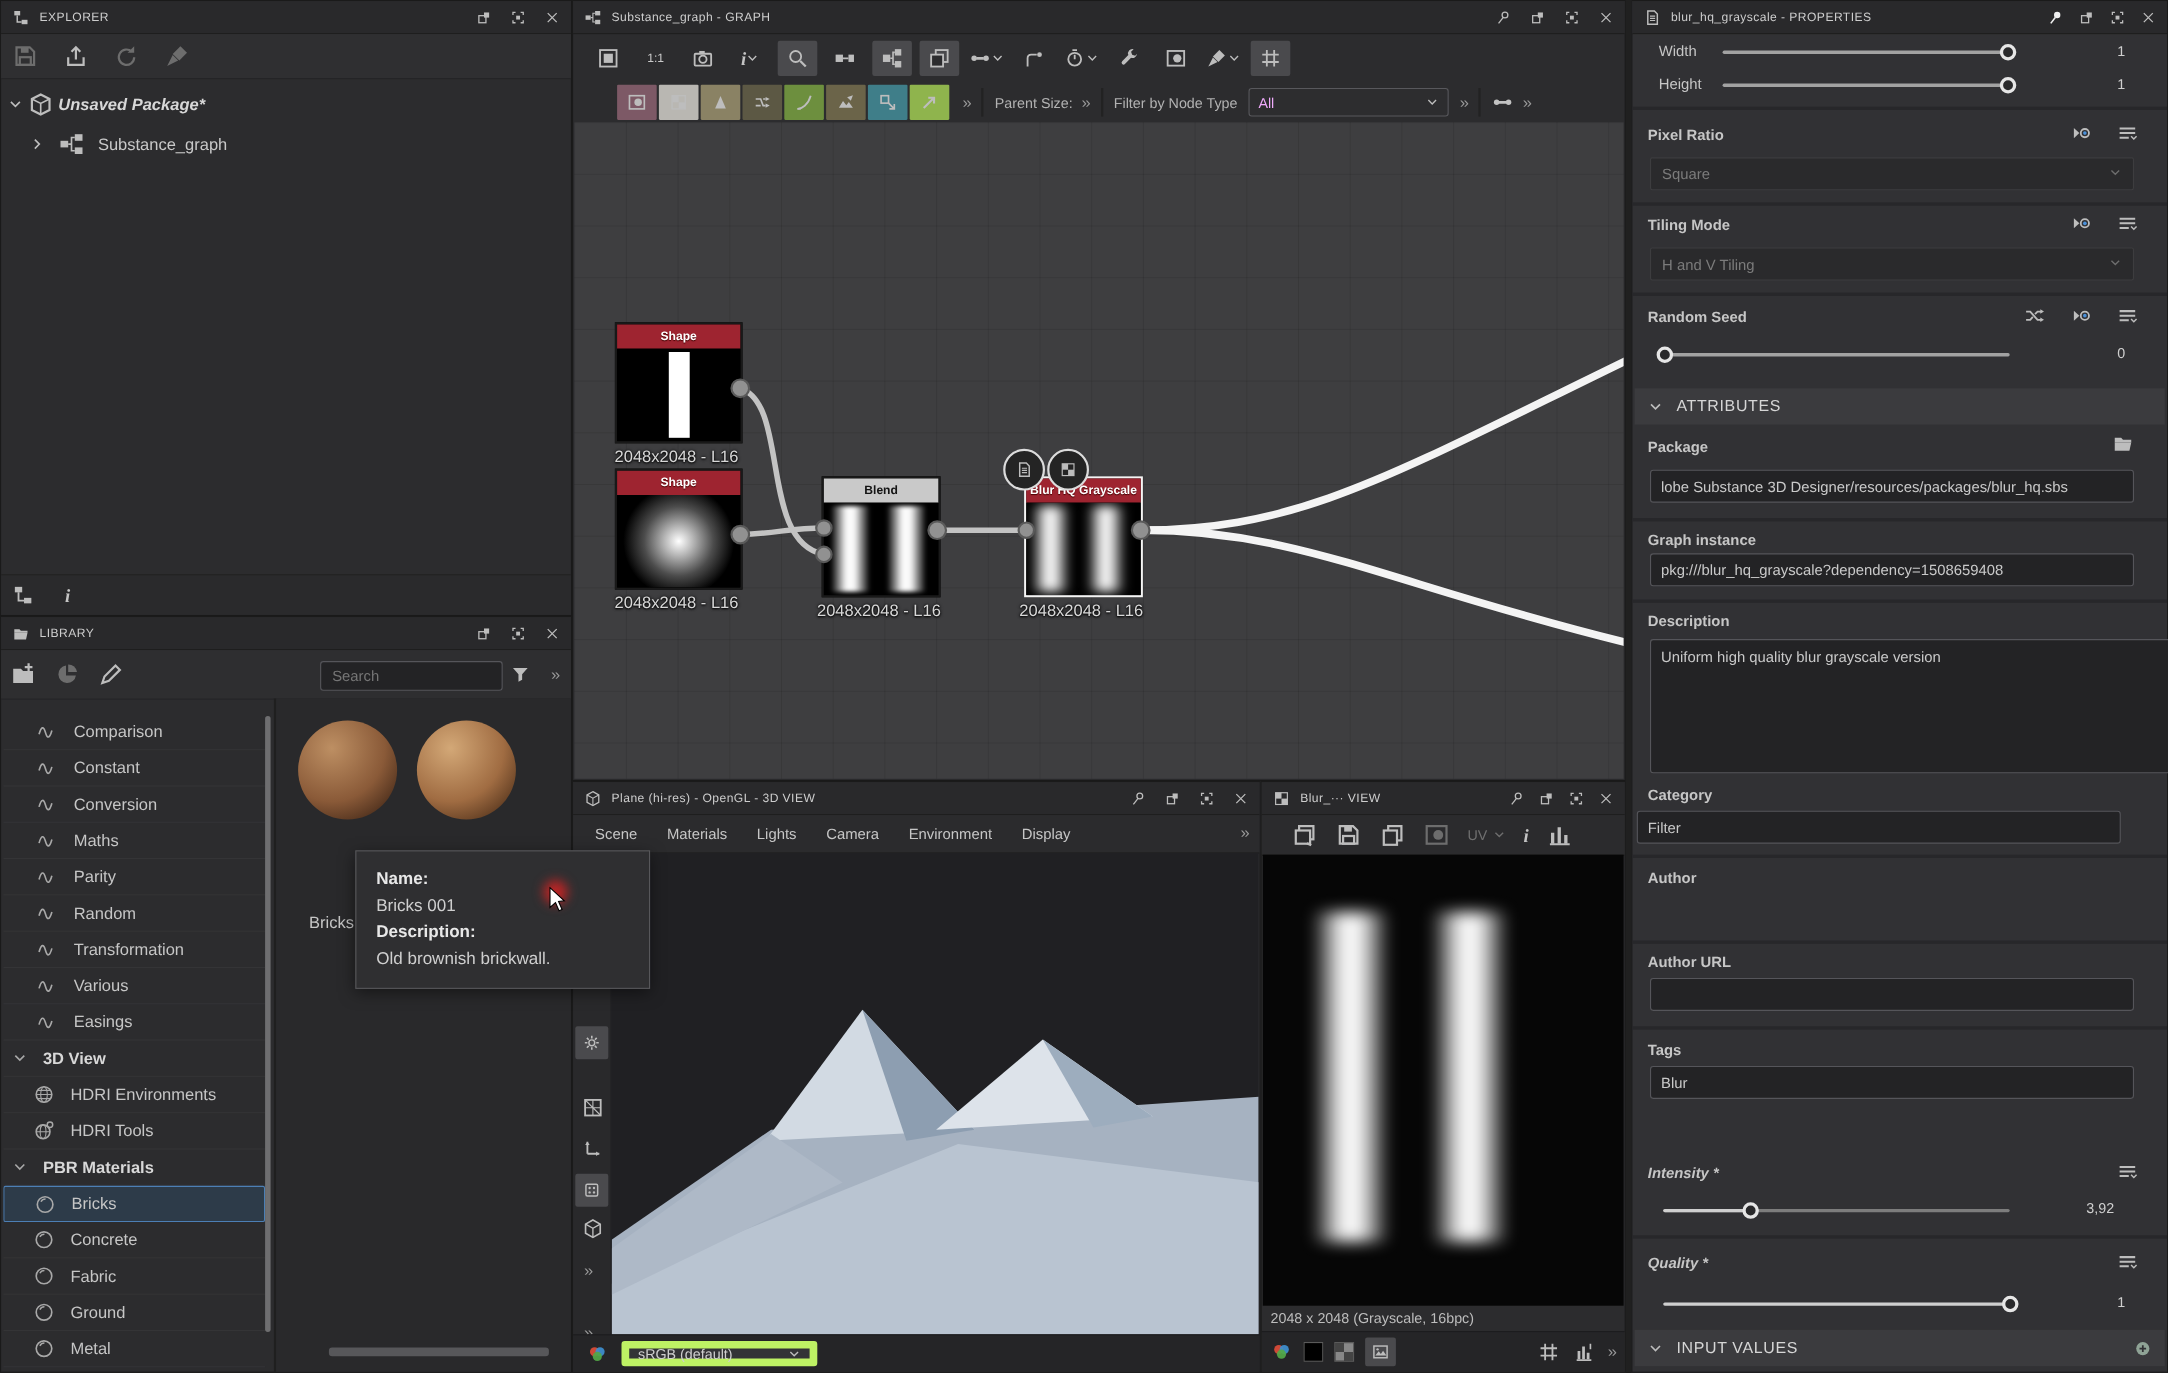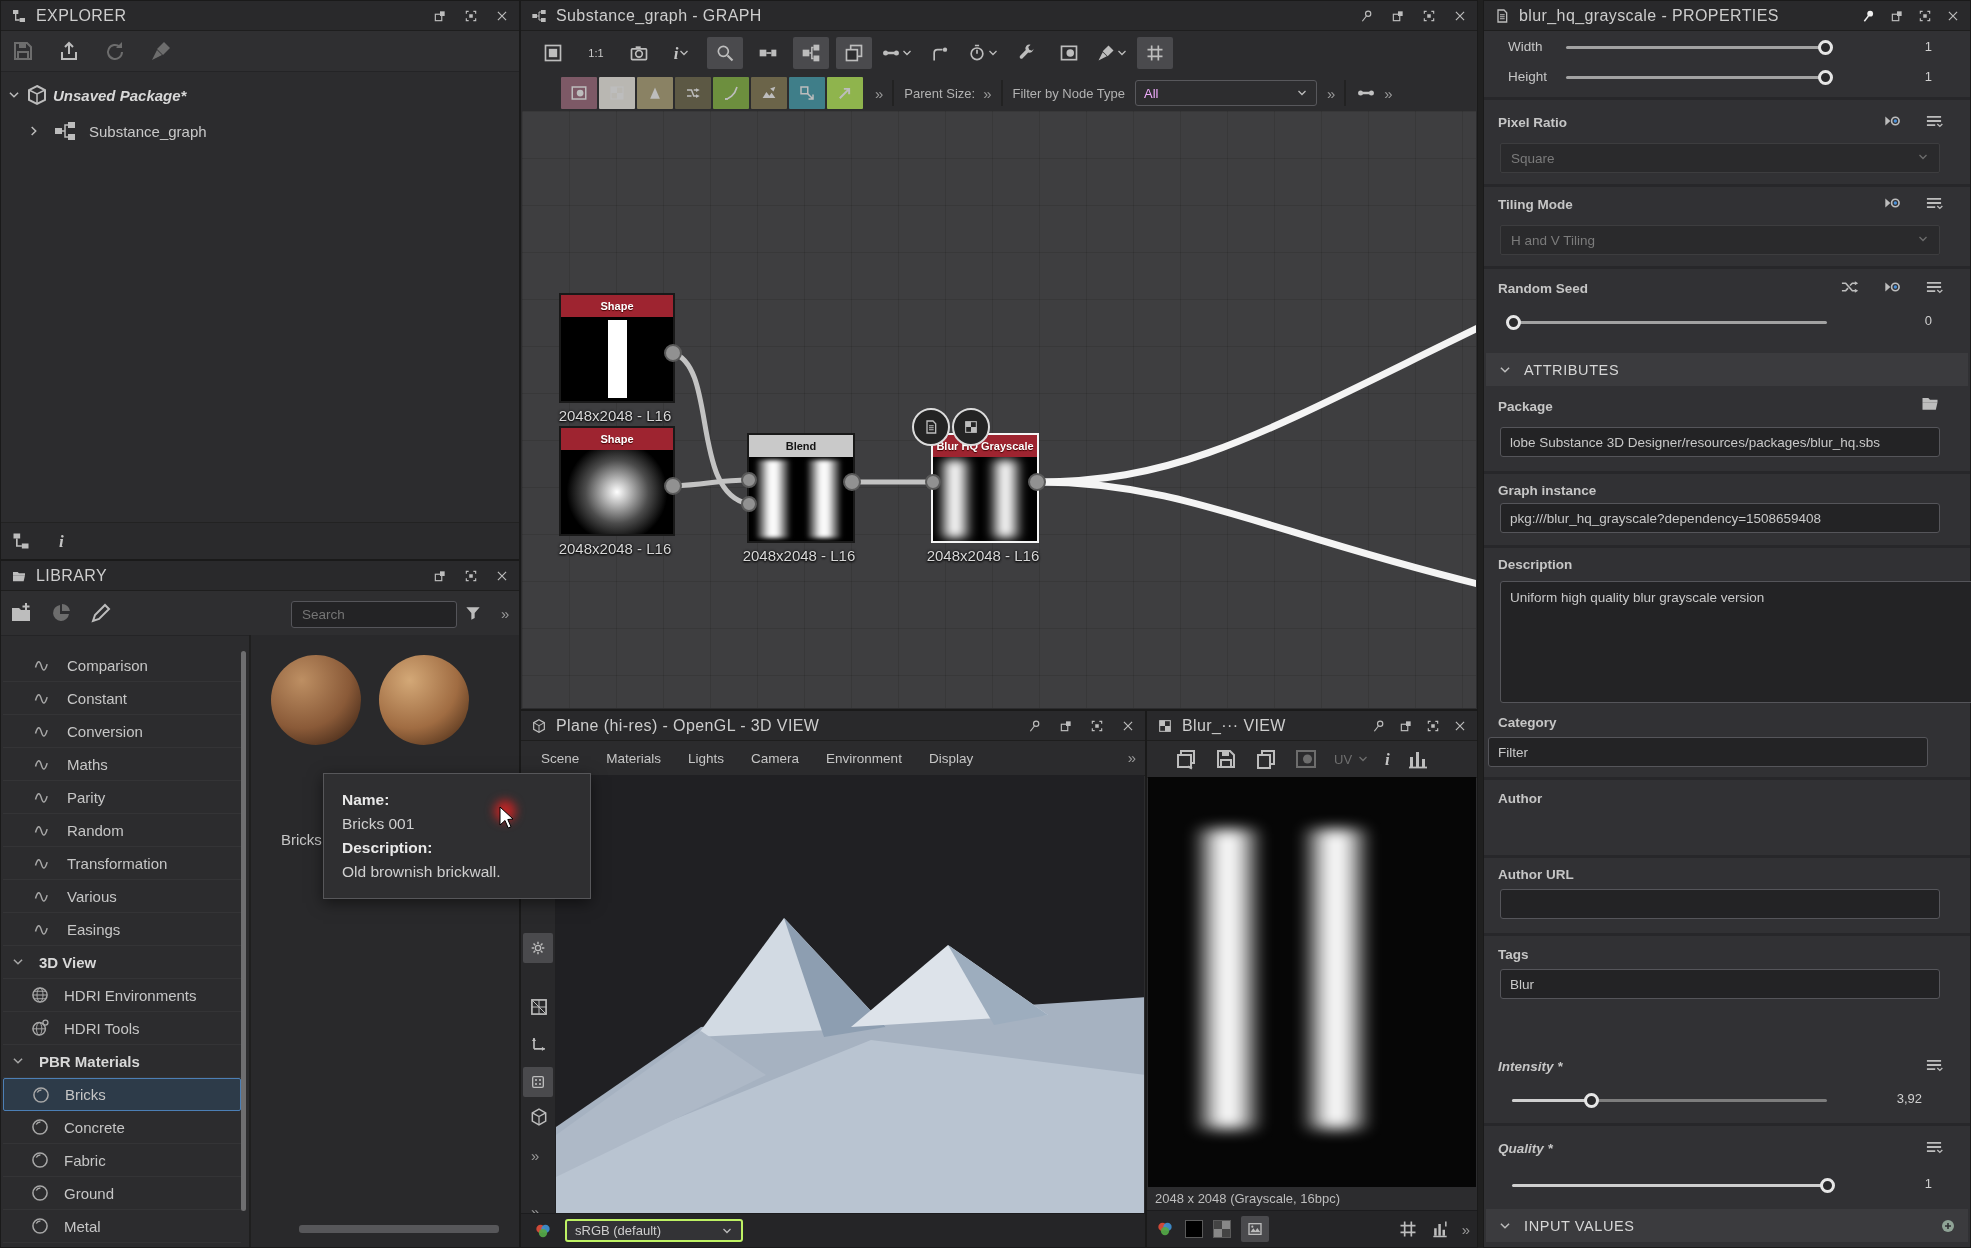--- a/index.html
+++ b/index.html
@@ -1,19 +1,19 @@
 <!DOCTYPE html>
 <html><head>
 <meta charset="utf-8">
 <style>
   html,body{margin:0;background:#151515}
   #root{position:relative;width:1971px;height:1248px;background:#202020;font-family:"Liberation Sans",sans-serif;color:#c9c9c9;overflow:hidden;font-size:13px}
   .pnl{position:absolute;background:#2c2c2e;border:1px solid #1a1a1a;box-sizing:border-box}
   .hdr{position:absolute;left:0;right:0;top:0;height:30px;background:#29292b;border-bottom:1px solid #1e1e1e;display:flex;align-items:center;gap:9px;padding:0 10px;box-sizing:border-box}
-  .ttl{font-size:16px;color:#cdcdcd;letter-spacing:.4px;white-space:nowrap}
+  .ttl{font-size:11px;color:#cdcdcd;letter-spacing:.4px;white-space:nowrap}
   .wbg{margin-left:auto;display:flex;gap:17px;align-items:center}
   .icon{width:20px;height:20px;display:inline-flex;flex:0 0 auto;color:#bdbdbd}
   .icon svg{width:100%;height:100%}
   .ic16{width:16px;height:16px}.ic14{width:14px;height:14px}.ic24{width:24px;height:24px}.ic12{width:12px;height:12px}
   .dim{color:#6d6d6d}
   .abs{position:absolute}
   .gg{color:#9a9a9a;font-size:15px;letter-spacing:-1px}
   .iinfo{font-family:"Liberation Serif",serif;font-style:italic;font-weight:bold;font-size:17px;color:#c4c4c4;line-height:1}
   
   .tbtn{width:36px;height:32px;display:inline-flex;align-items:center;justify-content:center;border-radius:2px;color:#c2c2c2}
@@ -843,21 +843,21 @@
     </div>
 
     <div class="abs" style="left:0;right:0;bottom:0;height:33px;background:#252527;border-top:1px solid #1c1c1e;display:flex;align-items:center;gap:12px;padding-left:12px">
       <span class="icon">
           <svg viewBox="0 0 24 24">
             <circle cx="9" cy="9.5" r="5" fill="#cf4937"></circle>
             <circle cx="15" cy="9.5" r="5" fill="#3e8fcf" opacity="0.92"></circle>
             <circle cx="12" cy="14.5" r="5" fill="#53a847" opacity="0.92"></circle>
           </svg>
         </span>
-      <span style="width:178px;height:23px;background:#333336;border:2px solid #bef264;border-radius:3px;display:inline-flex;align-items:center;padding:0 8px;box-sizing:border-box;color:#cfcfcf">
+      <span style="width:178px;height:23px;background:#333336;border:7px solid #bef264;border-radius:3px;display:inline-flex;align-items:center;padding:0 8px;box-sizing:border-box;color:#cfcfcf">
         <span>sRGB (default)</span>
         <span class="icon ic12" style="margin-left:auto">
             <svg viewBox="0 0 24 24">
               <path d="M5 8l7 7 7-7" stroke="currentColor" stroke-width="2.5" fill="none"></path>
             </svg>
           </span>
       </span>
     </div>
   </div>
 

